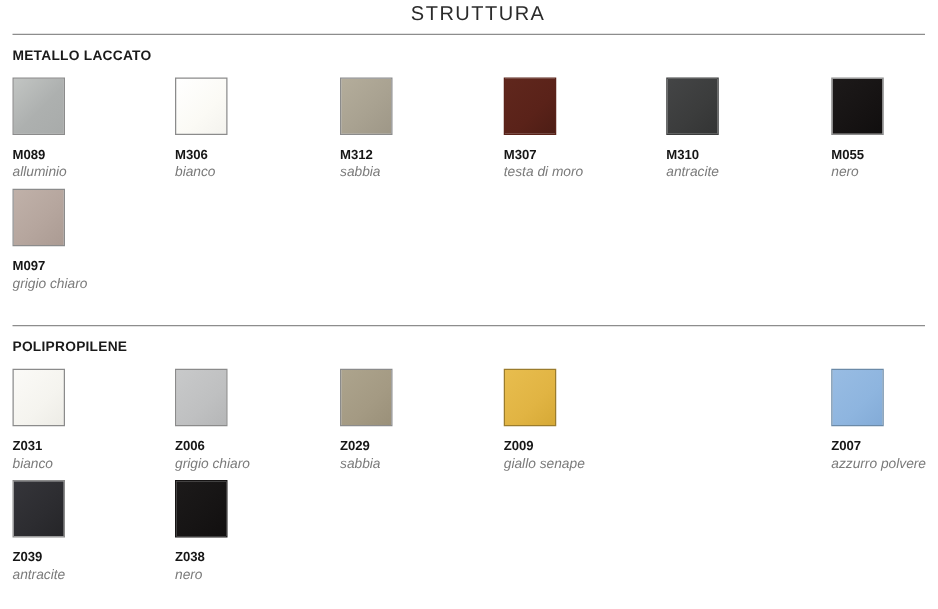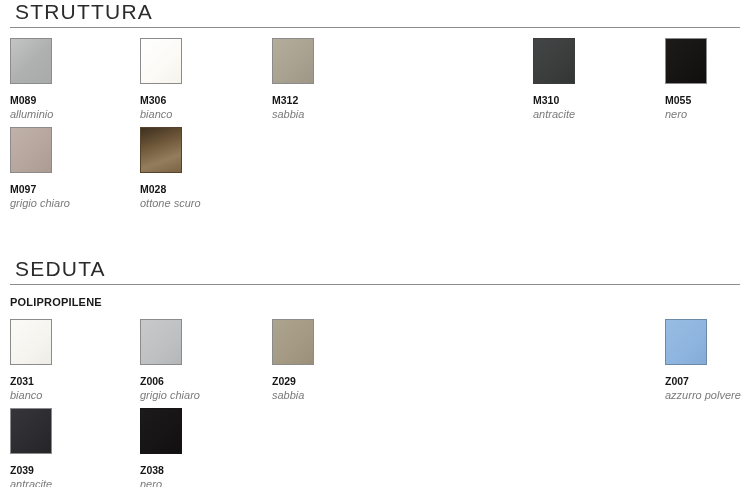--- a/index.html
+++ b/index.html
@@ -21,27 +21,28 @@
     height: 487px;
   }
 
   
   .section {
     position: absolute;
     left: 0;
     width: 750px;
   }
   .section-title {
-    font-size: 21px;
+    font-size: 16px;
     font-weight: 400;
     letter-spacing: 1.2px;
     color: #2b2b2b;
     padding-left: 15px;
     line-height: 24px;
     white-space: nowrap;
+    text-align: center;
   }
   .section-rule {
     height: 1px;
     background: #8d8d8d;
     margin: 3px 10px 0 10px;
   }
   .section-subtitle {
     font-size: 11px;
     font-weight: bold;
     letter-spacing: 0.2px;
@@ -92,82 +93,87 @@
   }
 </style>
 </head>
 <body>
 
 <div class="page">
 
 <div class="section" style="top: 0px;">
       <div class="section-title">STRUTTURA</div>
       <div class="section-rule"></div>
+      <div class="section-subtitle">METALLO LACCATO</div>
       <div class="swatch-grid">
         <div class="swatch-row">
           <div class="swatch-cell" style="left: 10px;">
             <div class="swatch-chip" style="background: linear-gradient(135deg, rgb(194, 197, 195) 0%, rgb(173, 176, 175) 55%, rgb(168, 171, 170) 100%); border-color: rgb(139, 139, 139);"></div>
             <div class="swatch-code">M089</div>
             <div class="swatch-name">alluminio</div>
           </div>
           <div class="swatch-cell" style="left: 140px;">
             <div class="swatch-chip" style="background: linear-gradient(135deg, rgb(255, 255, 255) 0%, rgb(251, 250, 245) 60%, rgb(244, 243, 238) 100%); border-color: rgb(139, 139, 139);"></div>
             <div class="swatch-code">M306</div>
             <div class="swatch-name">bianco</div>
           </div>
           <div class="swatch-cell" style="left: 272px;">
             <div class="swatch-chip" style="background: linear-gradient(135deg, rgb(180, 173, 155) 0%, rgb(169, 162, 145) 55%, rgb(158, 151, 135) 100%); border-color: rgb(139, 139, 139);"></div>
             <div class="swatch-code">M312</div>
             <div class="swatch-name">sabbia</div>
+          </div>
+          <div class="swatch-cell" style="left: 403px;">
+            <div class="swatch-chip" style="background: linear-gradient(135deg, rgb(96, 39, 29) 0%, rgb(90, 34, 25) 60%, rgb(77, 29, 21) 100%); border-color: rgb(90, 34, 25);"></div>
+            <div class="swatch-code">M307</div>
+            <div class="swatch-name">testa di moro</div>
           </div>
           <div class="swatch-cell" style="left: 533px;">
             <div class="swatch-chip" style="background: linear-gradient(135deg, rgb(68, 69, 70) 0%, rgb(59, 60, 60) 60%, rgb(51, 52, 52) 100%); border-color: rgb(59, 60, 60);"></div>
             <div class="swatch-code">M310</div>
             <div class="swatch-name">antracite</div>
           </div>
           <div class="swatch-cell" style="left: 665px;">
             <div class="swatch-chip" style="background: linear-gradient(135deg, rgb(29, 26, 26) 0%, rgb(22, 19, 19) 60%, rgb(16, 14, 14) 100%); border-color: rgb(139, 139, 139);"></div>
             <div class="swatch-code">M055</div>
             <div class="swatch-name">nero</div>
           </div>
         </div>
         <div class="swatch-row">
           <div class="swatch-cell" style="left: 10px;">
             <div class="swatch-chip" style="background: linear-gradient(135deg, rgb(192, 177, 169) 0%, rgb(182, 166, 158) 55%, rgb(171, 155, 147) 100%); border-color: rgb(139, 139, 139);"></div>
             <div class="swatch-code">M097</div>
             <div class="swatch-name">grigio chiaro</div>
           </div>
-          <div class="swatch-cell" style="left: 140px;">
-            <div class="swatch-chip" style="background: linear-gradient(160deg, rgb(62, 47, 31) 0%, rgb(107, 85, 56) 35%, rgb(148, 125, 92) 70%, rgb(123, 100, 68) 100%); border-color: rgb(85, 67, 44);"></div>
-            <div class="swatch-code">M028</div>
-            <div class="swatch-name">ottone scuro</div>
-          </div>
         </div>
       </div>
     </div>
     <div class="section" style="top: 257px;">
-      <div class="section-title">SEDUTA</div>
       <div class="section-rule"></div>
       <div class="section-subtitle">POLIPROPILENE</div>
       <div class="swatch-grid">
         <div class="swatch-row">
           <div class="swatch-cell" style="left: 10px;">
             <div class="swatch-chip" style="background: linear-gradient(135deg, rgb(251, 250, 247) 0%, rgb(245, 244, 239) 60%, rgb(237, 236, 230) 100%); border-color: rgb(139, 139, 139);"></div>
             <div class="swatch-code">Z031</div>
             <div class="swatch-name">bianco</div>
           </div>
           <div class="swatch-cell" style="left: 140px;">
             <div class="swatch-chip" style="background: linear-gradient(135deg, rgb(200, 201, 202) 0%, rgb(191, 192, 193) 60%, rgb(181, 182, 183) 100%); border-color: rgb(139, 139, 139);"></div>
             <div class="swatch-code">Z006</div>
             <div class="swatch-name">grigio chiaro</div>
           </div>
           <div class="swatch-cell" style="left: 272px;">
             <div class="swatch-chip" style="background: linear-gradient(135deg, rgb(173, 164, 141) 0%, rgb(164, 154, 131) 60%, rgb(154, 144, 121) 100%); border-color: rgb(139, 139, 139);"></div>
             <div class="swatch-code">Z029</div>
             <div class="swatch-name">sabbia</div>
+          </div>
+          <div class="swatch-cell" style="left: 403px;">
+            <div class="swatch-chip" style="background: linear-gradient(135deg, rgb(232, 189, 78) 0%, rgb(225, 180, 67) 60%, rgb(214, 169, 54) 100%); border-color: rgb(155, 124, 44);"></div>
+            <div class="swatch-code">Z009</div>
+            <div class="swatch-name">giallo senape</div>
           </div>
           <div class="swatch-cell" style="left: 665px;">
             <div class="swatch-chip" style="background: linear-gradient(135deg, rgb(152, 188, 227) 0%, rgb(142, 181, 223) 60%, rgb(131, 171, 215) 100%); border-color: rgb(107, 138, 168);"></div>
             <div class="swatch-code">Z007</div>
             <div class="swatch-name">azzurro polvere</div>
           </div>
         </div>
         <div class="swatch-row">
           <div class="swatch-cell" style="left: 10px;">
             <div class="swatch-chip" style="background: linear-gradient(135deg, rgb(53, 53, 58) 0%, rgb(44, 44, 48) 60%, rgb(37, 37, 40) 100%); border-color: rgb(139, 139, 139);"></div>

